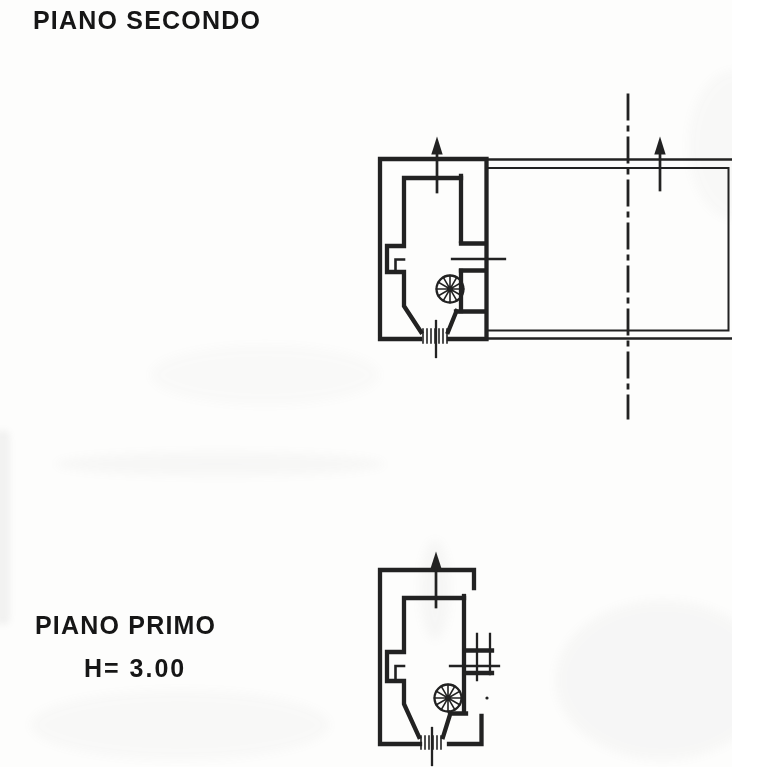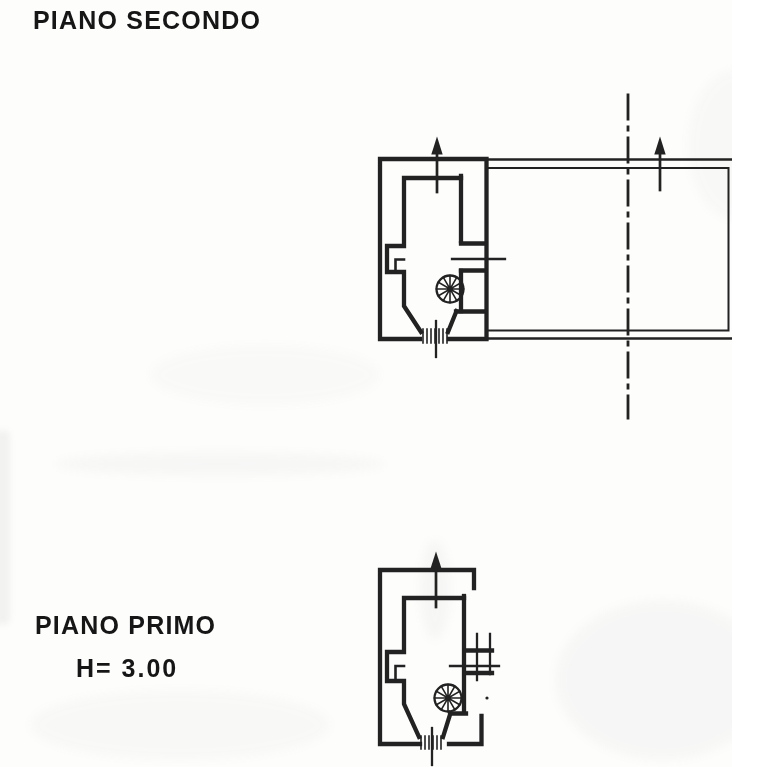--- a/index.html
+++ b/index.html
@@ -15,21 +15,21 @@
     color:#161616;
     font-weight:bold;
     font-size:25px;
     letter-spacing:1.2px;
     white-space:nowrap;
     line-height:1;
   }
   .t-second-title { left:33px;  top:8px; }
   .t-second-height{ left:84px;  top:59px; letter-spacing:2px; }
   .t-first-title  { left:35px;  top:600px;margin-top:13px; }
-  .t-first-height { left:76px;  top:656px; letter-spacing:2px;text-align:center; }
+  .t-first-height { left:84px;  top:656px; letter-spacing:2px;text-align:center; }
 
   svg.drawing { position:absolute; left:0; top:0; }
   .plan path, .plan circle { fill:none; stroke:#222222; stroke-linecap:square; }
   .w1  { stroke-width:1.6px; }
   .w2  { stroke-width:2.3px; }
   .w2t { stroke-width:2px; }
   .w2a { stroke-width:2.7px; }
   .w3  { stroke-width:2.6px; }
   .w4  { stroke-width:4.3px; }
   .wd  { stroke-width:2.8px; stroke-dasharray:24 8 3 8; stroke-linecap:butt; }

